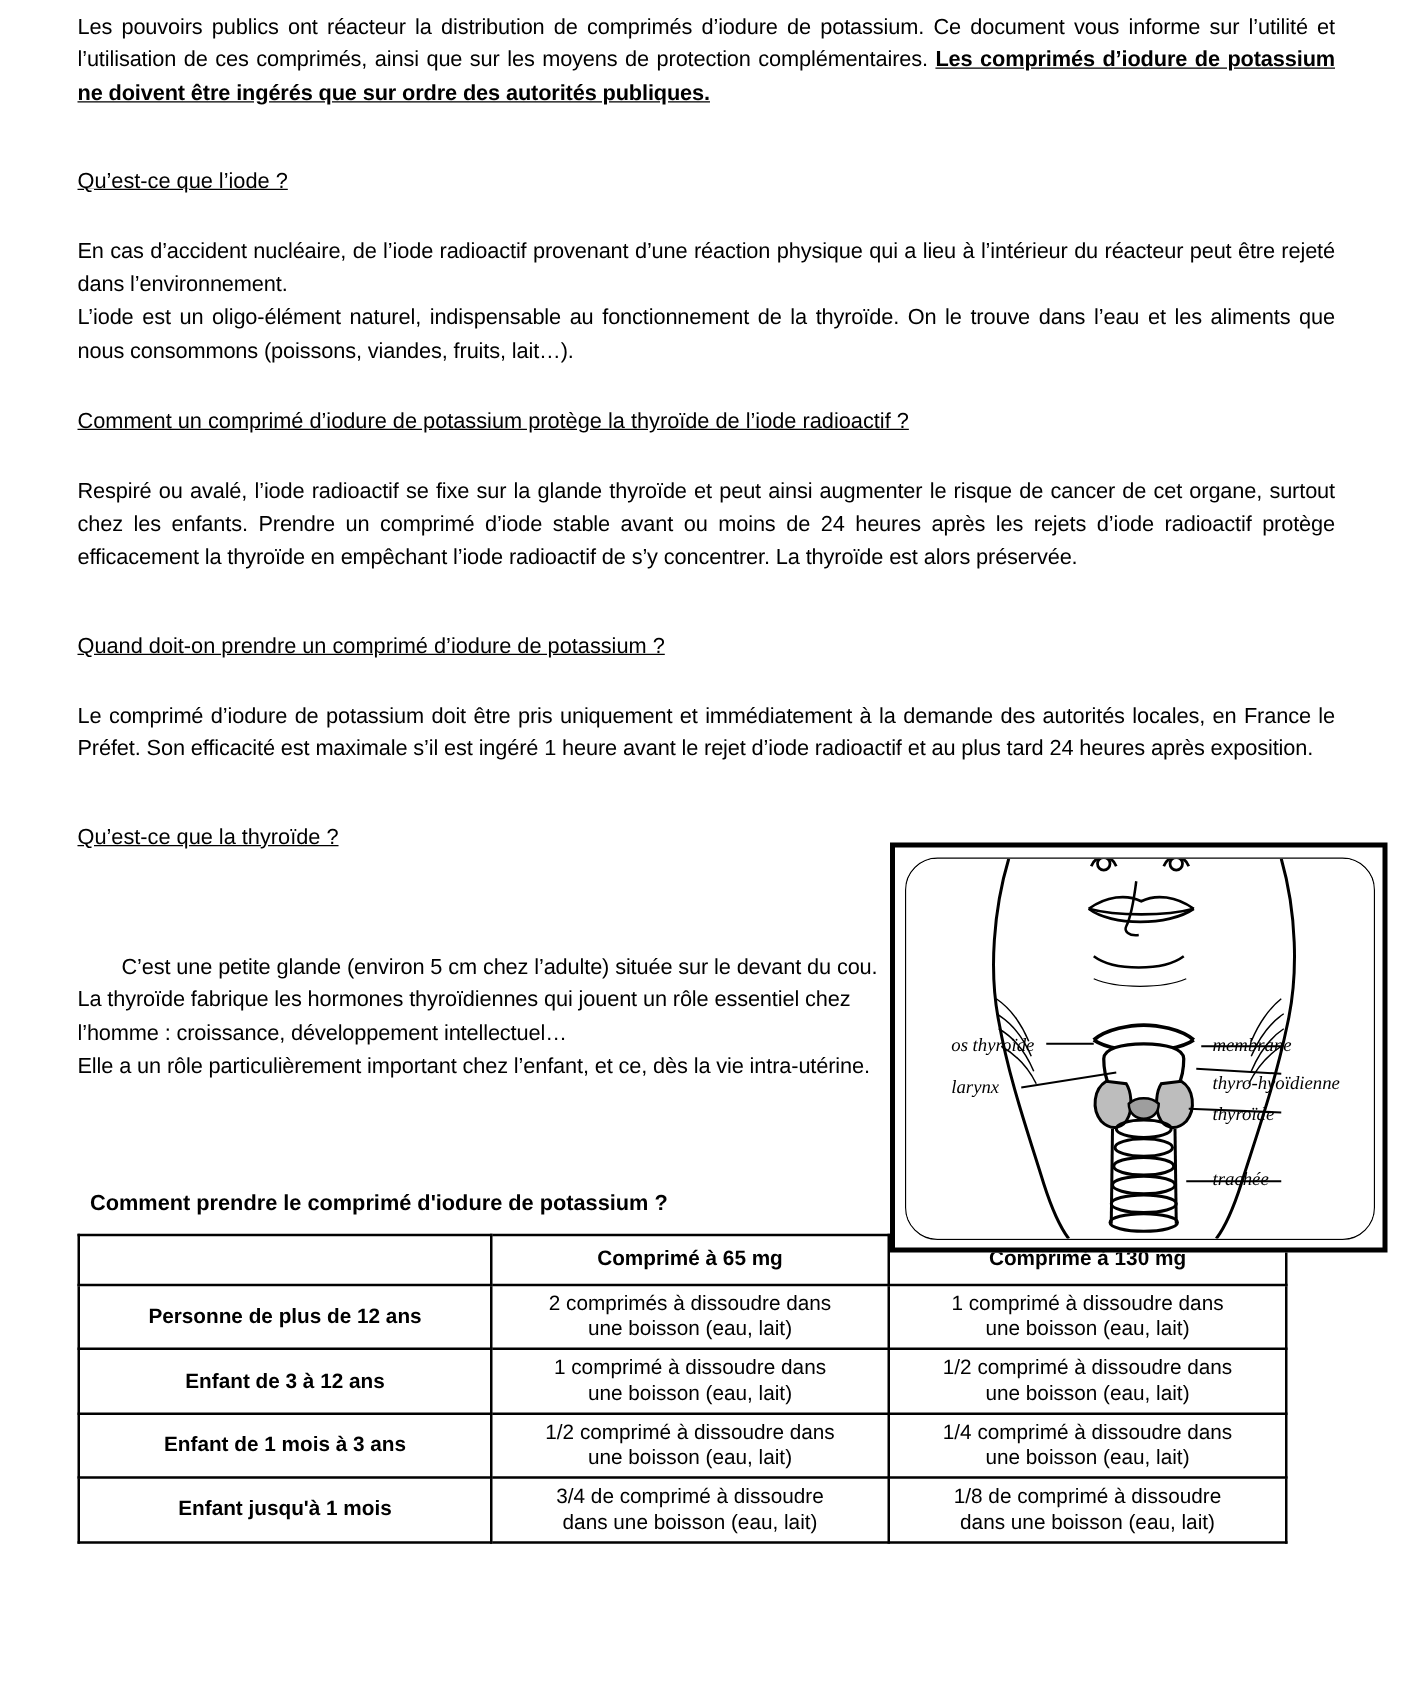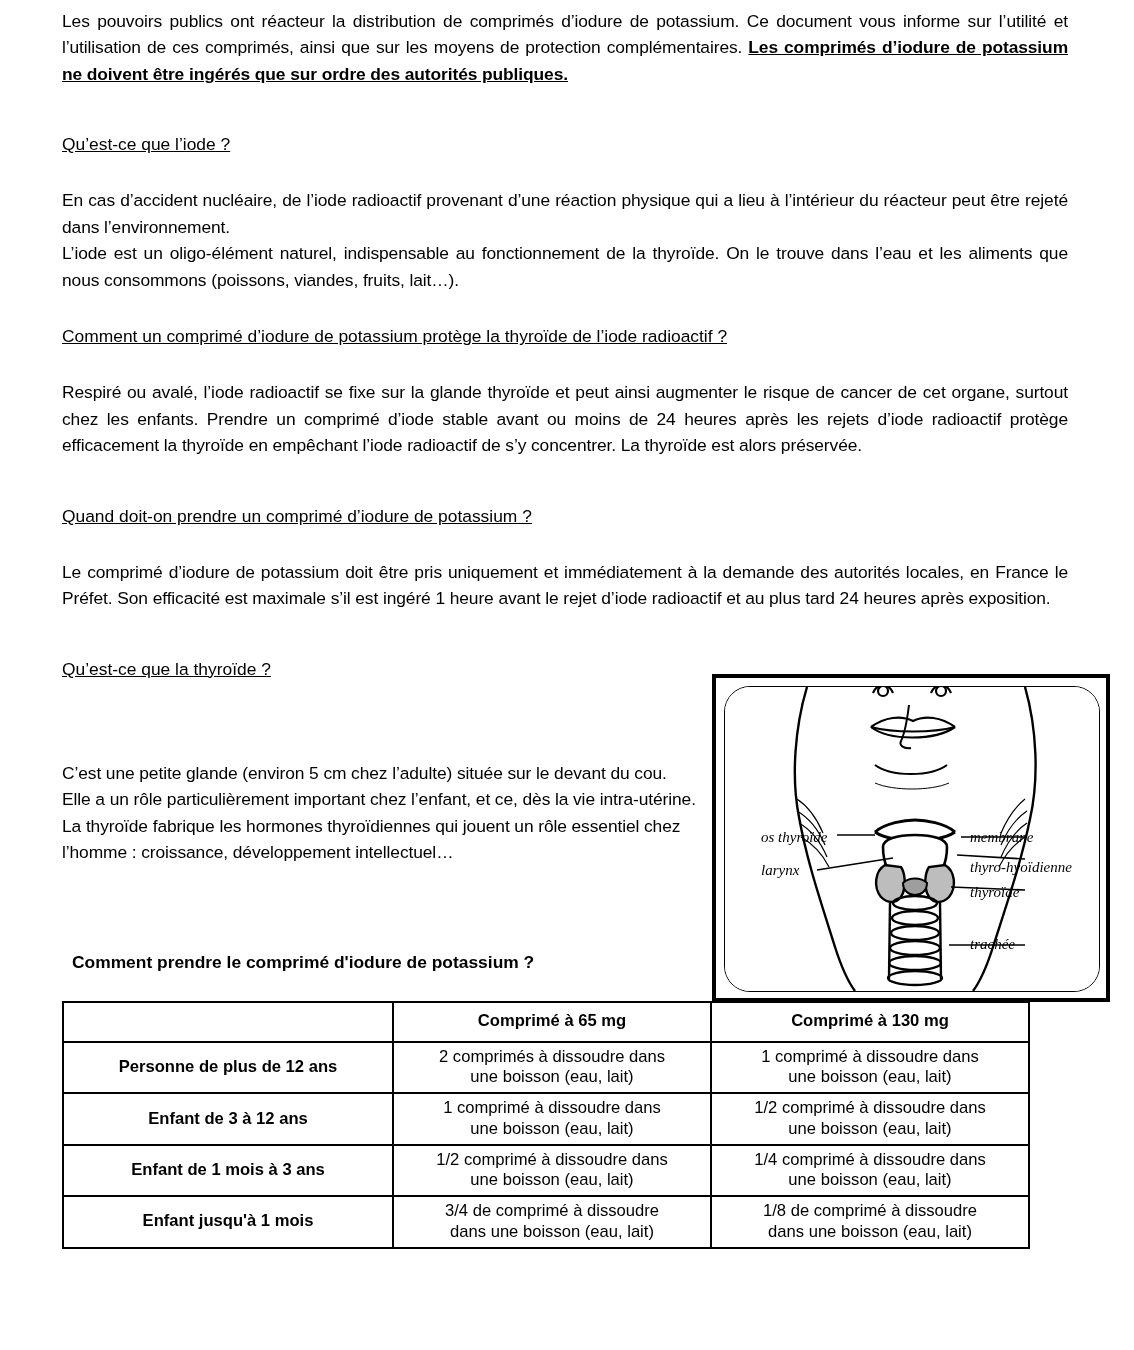--- a/index.html
+++ b/index.html
@@ -86,21 +86,21 @@
 
   
   .table-title {
     font-size: 17.4px;
     font-weight: bold;
     margin: 10px;
   }
   table.dose {
     border-collapse: collapse;
     width: 966px;
-    margin-top: 28px;
+    margin-top: 14px;
     table-layout: fixed;
   }
   table.dose td, table.dose th {
     border: 2px solid #000;
     padding: 4px 6px;
     font-size: 16.6px;
     text-align: center;
     vertical-align: middle;
     line-height: 1.25;
     font-weight: normal;
@@ -143,23 +143,23 @@
     <p class="section-head">Quand doit-on prendre un comprimé d’iodure de potassium ?</p>
     <div class="gap-md"></div>
     <p class="body-text">Le comprimé d’iodure de potassium doit être pris uniquement et immédiatement à la demande des autorités locales, en France le Préfet. Son efficacité est maximale s’il est ingéré 1 heure avant le rejet d’iode radioactif et au plus tard 24 heures après exposition.</p>
 
     <div class="gap-lg"></div>
 
     <div class="thyro-block">
       <p class="section-head">Qu’est-ce que la thyroïde ?</p>
       <div style="height:78px"></div>
       <div class="thyro-text">
-        <p class="body-text" style="text-align:left">C’est une petite glande (environ 5 cm chez l’adulte) située sur le devant du cou.</p>
+        <p class="body-text" style="text-align:right">C’est une petite glande (environ 5 cm chez l’adulte) située sur le devant du cou.</p>
+        <p class="body-text" style="text-align:left">La thyroïde fabrique les hormones thyroïdiennes qui jouent un rôle essentiel chez l’homme : croissance, développement intellectuel…</p>
         <p class="body-text" style="text-align:left">Elle a un rôle particulièrement important chez l’enfant, et ce, dès la vie intra-utérine.</p>
-        <p class="body-text" style="text-align:left">La thyroïde fabrique les hormones thyroïdiennes qui jouent un rôle essentiel chez l’homme : croissance, développement intellectuel…</p>
       </div>
     </div>
 
     <div style="height:76px"></div>
 
     <p class="table-title">Comment prendre le comprimé d'iodure de potassium ?</p>
 
     <table class="dose">
       <colgroup>
           <col class="c0">

